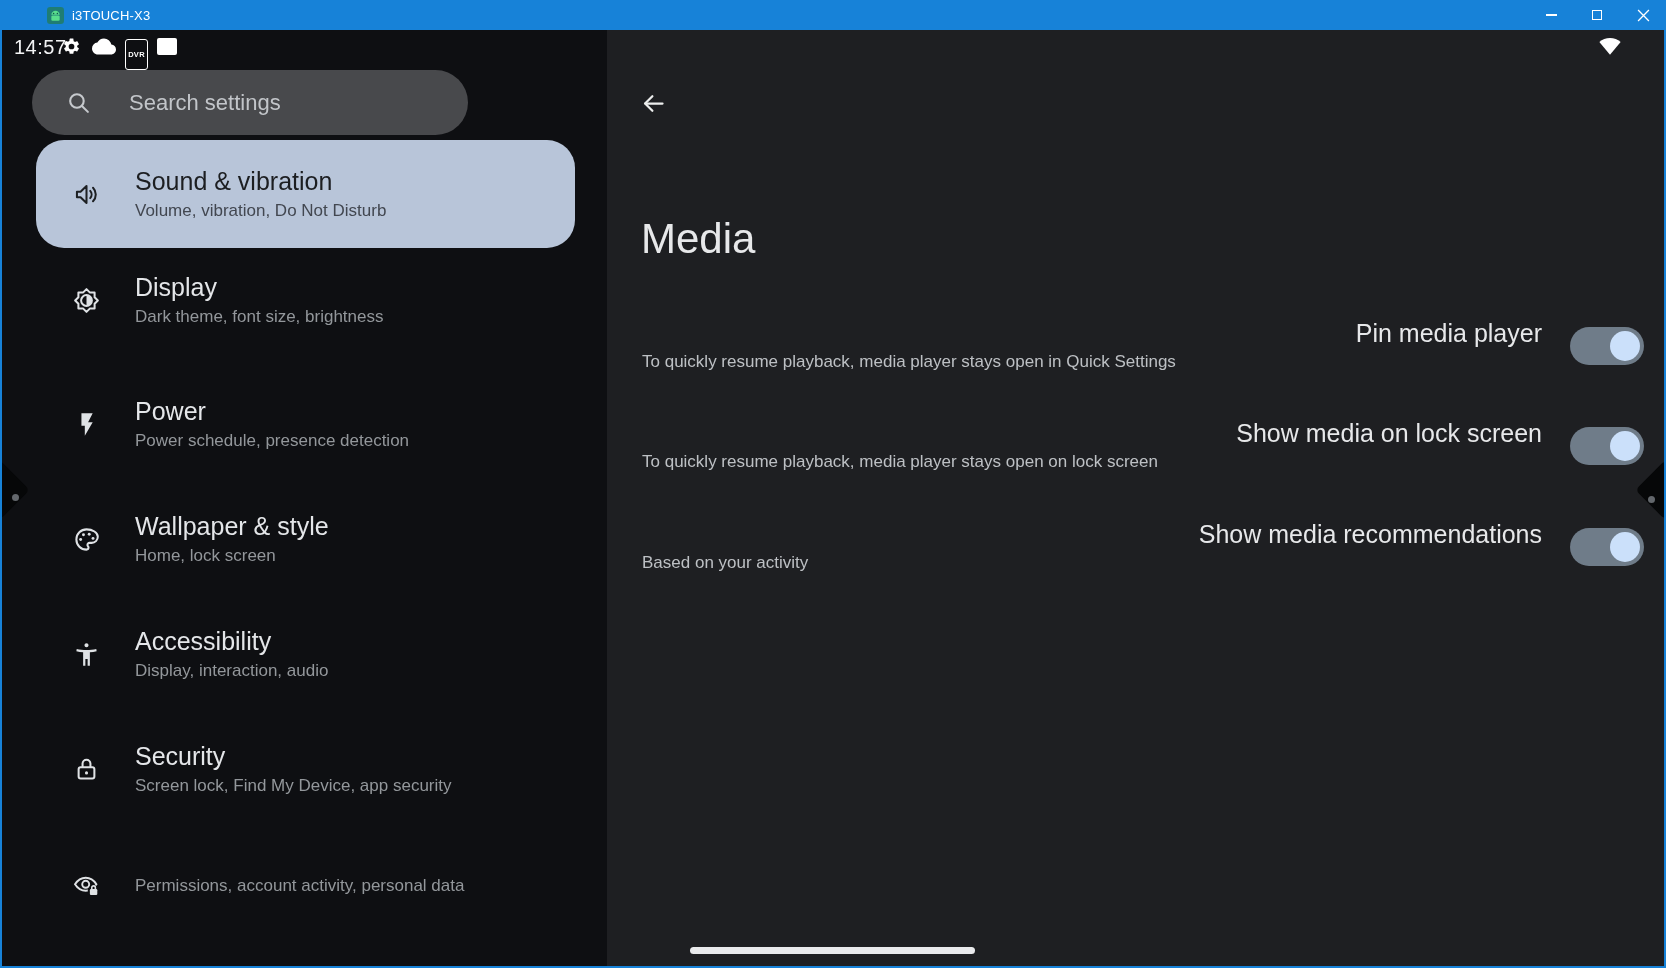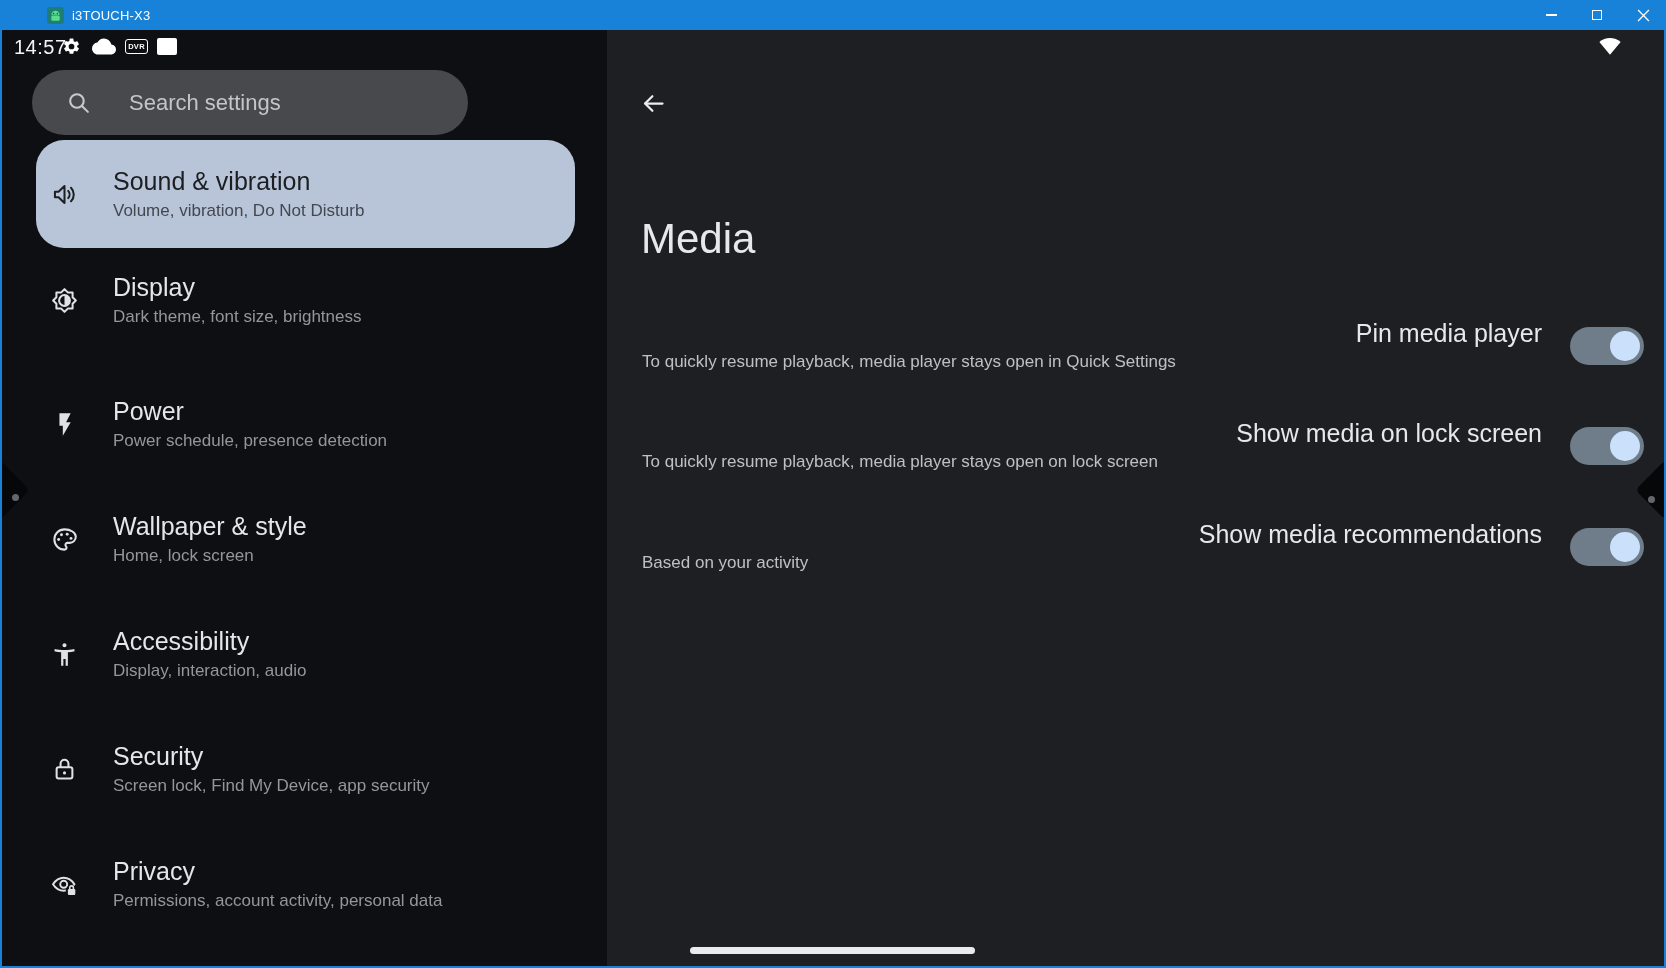--- a/index.html
+++ b/index.html
@@ -22,34 +22,34 @@
 
   
   .sidebar{left:0;top:30px;width:607px;height:938px;background:#0e0f12;z-index:1;}
   .content{left:607px;top:30px;width:1059px;height:674px;background:#1e1f22;z-index:1;}
 
   
   .st-time{left:14px;top:6px;color:#f3f4f5;font-size:20px;font-weight:500;letter-spacing:.5px;}
   .st-ic{color:#fff;}
   .st-gear{left:62px;top:7px;width:19px;height:19px;}
   .st-cloud{left:92px;top:7px;width:24px;height:18px;}
-  .st-dvr{left:125px;top:9px;width:23px;height:15px;border:1.6px solid #fff;border-radius:3px;
+  .st-dvr{left:125px;top:9px;width:23px;height:31px;border:1.6px solid #fff;border-radius:3px;
           color:#fff;font-size:7.5px;font-weight:bold;display:flex;align-items:center;justify-content:center;letter-spacing:.3px;}
   .st-square{left:157px;top:8px;width:20px;height:17px;background:#fff;border-radius:2px;}
   .st-wifi{left:991px;top:5px;width:24px;height:22px;color:#fff;}
 
   
   .search{left:32px;top:40px;width:436px;height:65px;background:#48494c;border-radius:33px;}
   .search-ic{left:34px;top:20px;width:25px;height:25px;color:#c6c9cd;}
   .search-input{left:95px;top:0;width:320px;height:65px;background:transparent;border:none;outline:none;
                 color:#5eead4;font-size:22px;font-family:"Liberation Sans",sans-serif;}
   .search-input::placeholder{color:#c2c5c9;opacity:1;}
 
   
-  .nav-item{left:36px;width:539px;height:108px;display:flex;align-items:center;padding-left:15px;border-radius:28px;}
+  .nav-item{left:36px;width:539px;height:108px;display:flex;align-items:center;padding-left:37px;border-radius:28px;}
   .nav-item .nav-ic{width:27px;height:27px;flex:0 0 auto;color:#dfe2e5;}
   .nav-item .txt{margin-left:35px;}
   .nav-item .t{font-size:25px;line-height:30px;color:#e4e6e9;font-weight:400;}
   .nav-item .d{font-size:17px;line-height:23px;color:#93979b;margin-top:3px;}
   .nav-item.selected{background:#b8c5d9;}
   .nav-item.selected .nav-ic{color:#1d2023;}
   .nav-item.selected .t{color:#1c1e21;}
   .nav-item.selected .d{color:#424750;}
 
   
@@ -197,21 +197,20 @@
 
     <div class="abs nav-item" style="top:800px">
       <svg class="nav-ic" viewBox="0 0 24 24" fill="none" stroke="currentColor" stroke-width="1.7">
         <path d="M1.8 11.8C4.2 8 7.7 6 11.3 6s7.1 2 9.5 5.8c-2.4 3.8-5.9 5.8-9.5 5.8s-7.1-2-9.5-5.8z"></path>
         <circle cx="11.3" cy="11.8" r="3.1"></circle>
         <circle cx="18.3" cy="17.6" r="5.2" fill="#0e0f12" stroke="none"></circle>
         <rect x="15" y="16" width="6.6" height="5.4" rx="1" fill="currentColor" stroke="none"></rect>
         <path d="M16.7 16v-1.2a1.6 1.6 0 0 1 3.2 0V16" stroke-width="1.4"></path>
       </svg>
       <div class="txt">
-          <div class="t">Privacy</div>
       <div class="d">Permissions, account activity, personal data</div>
         </div>
     </div>
   </div>
 
   <div class="abs content">
     <svg class="abs st-wifi" viewBox="0 0 24 24" fill="currentColor">
       <path d="M12 21.5 23.6 7.5C20.4 4.8 16.4 3.3 12 3.3S3.6 4.8.4 7.5L12 21.5z"></path>
     </svg>
 

